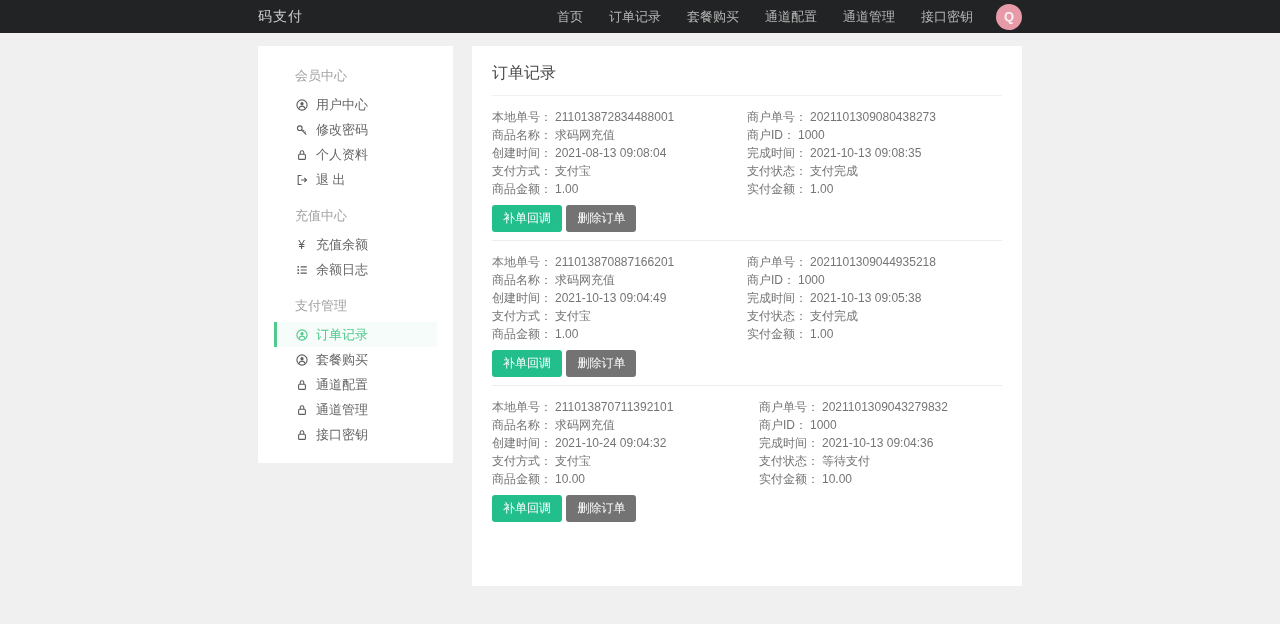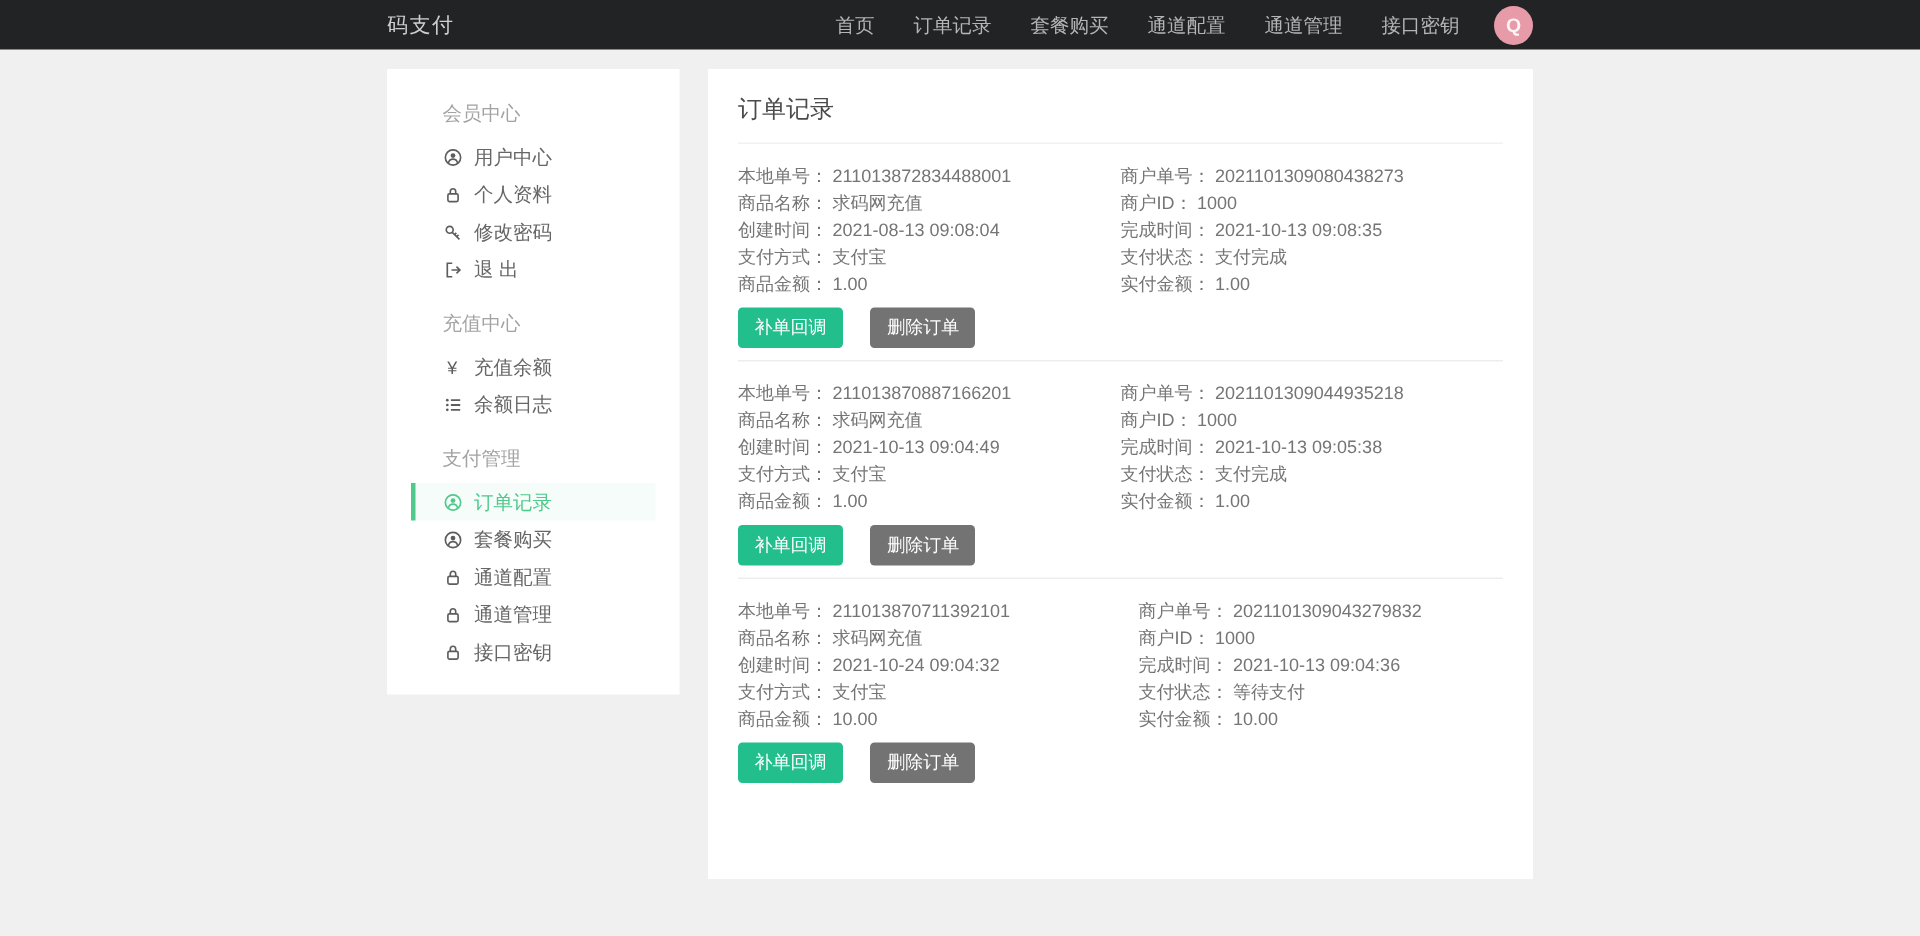--- a/index.html
+++ b/index.html
@@ -50,21 +50,21 @@
   .card-title { font-size:16px; color:#4a4a4a; font-weight:normal; padding-bottom:11px; border-bottom:1px solid #f1f1f1; }
   .order { display:flex; padding:12px 0 8px; border-bottom:1px solid #ededed; }
   .order:last-child { border-bottom:none;gap:24px; }
   .order-col { width:50%; }
   .row { font-size:12px; color:#757575; line-height:18px; white-space:nowrap; }
   .row .lbl { color:#757575; }
   .row .val { margin-left:3px; }
   .btn-row { margin-top:7px; }
   .btn {
     display:inline-block; border:none; color:#fff; font-size:12px;
-    padding:5px 11px; border-radius:3px; cursor:pointer; margin-right:14px;
+    padding:5px 11px; border-radius:3px; cursor:pointer; margin-right:0;
     font-family:Liberation Mono, monospace;
   }
   .btn-green { background:#22be8b; }
   .btn-red { background:#737373; }
 </style>
 </head>
 <body>
 
 <svg width="0" height="0" style="position:absolute" aria-hidden="true">
   <defs>
@@ -121,32 +121,32 @@
           <span class="icn">
               <svg width="12" height="12" viewBox="0 0 12 12">
                 <use href="#ic-user-circle"></use>
               </svg>
             </span>
           <span>用户中心</span>
         </div>
         <div class="side-item">
           <span class="icn">
               <svg width="12" height="12" viewBox="0 0 12 12">
+                <use href="#ic-key"></use>
+              </svg>
+            </span>
+          <span>修改密码</span>
+        </div>
+        <div class="side-item">
+          <span class="icn">
+              <svg width="12" height="12" viewBox="0 0 12 12">
                 <use href="#ic-lock"></use>
               </svg>
             </span>
           <span>个人资料</span>
-        </div>
-        <div class="side-item">
-          <span class="icn">
-              <svg width="12" height="12" viewBox="0 0 12 12">
-                <use href="#ic-key"></use>
-              </svg>
-            </span>
-          <span>修改密码</span>
         </div>
         <div class="side-item">
           <span class="icn">
               <svg width="12" height="12" viewBox="0 0 12 12">
                 <use href="#ic-sign-out"></use>
               </svg>
             </span>
           <span>退 出</span>
         </div>
 

